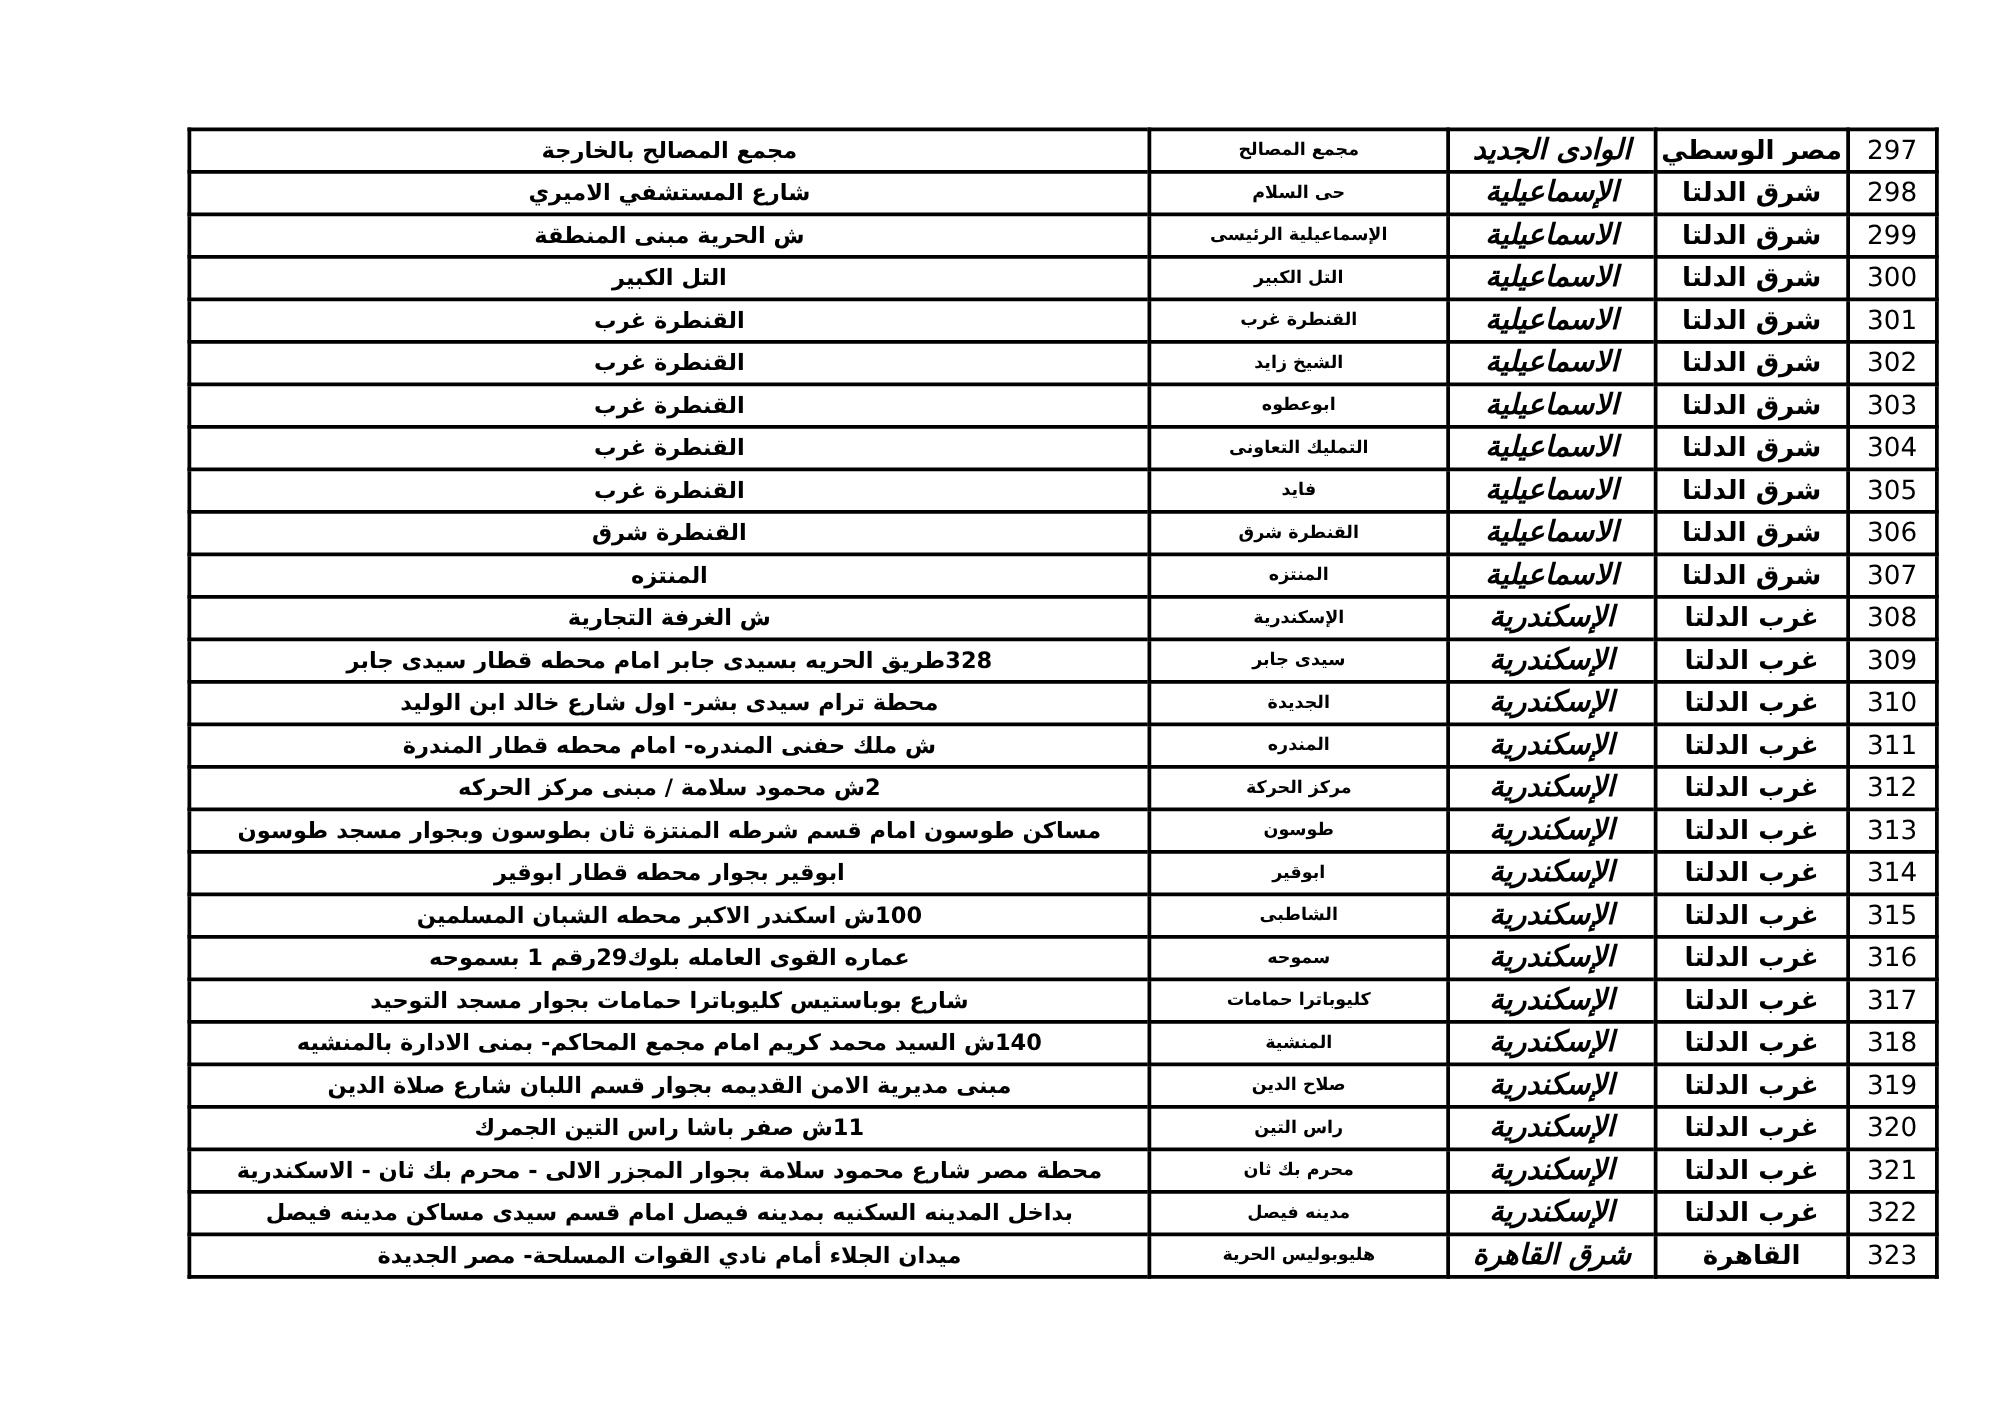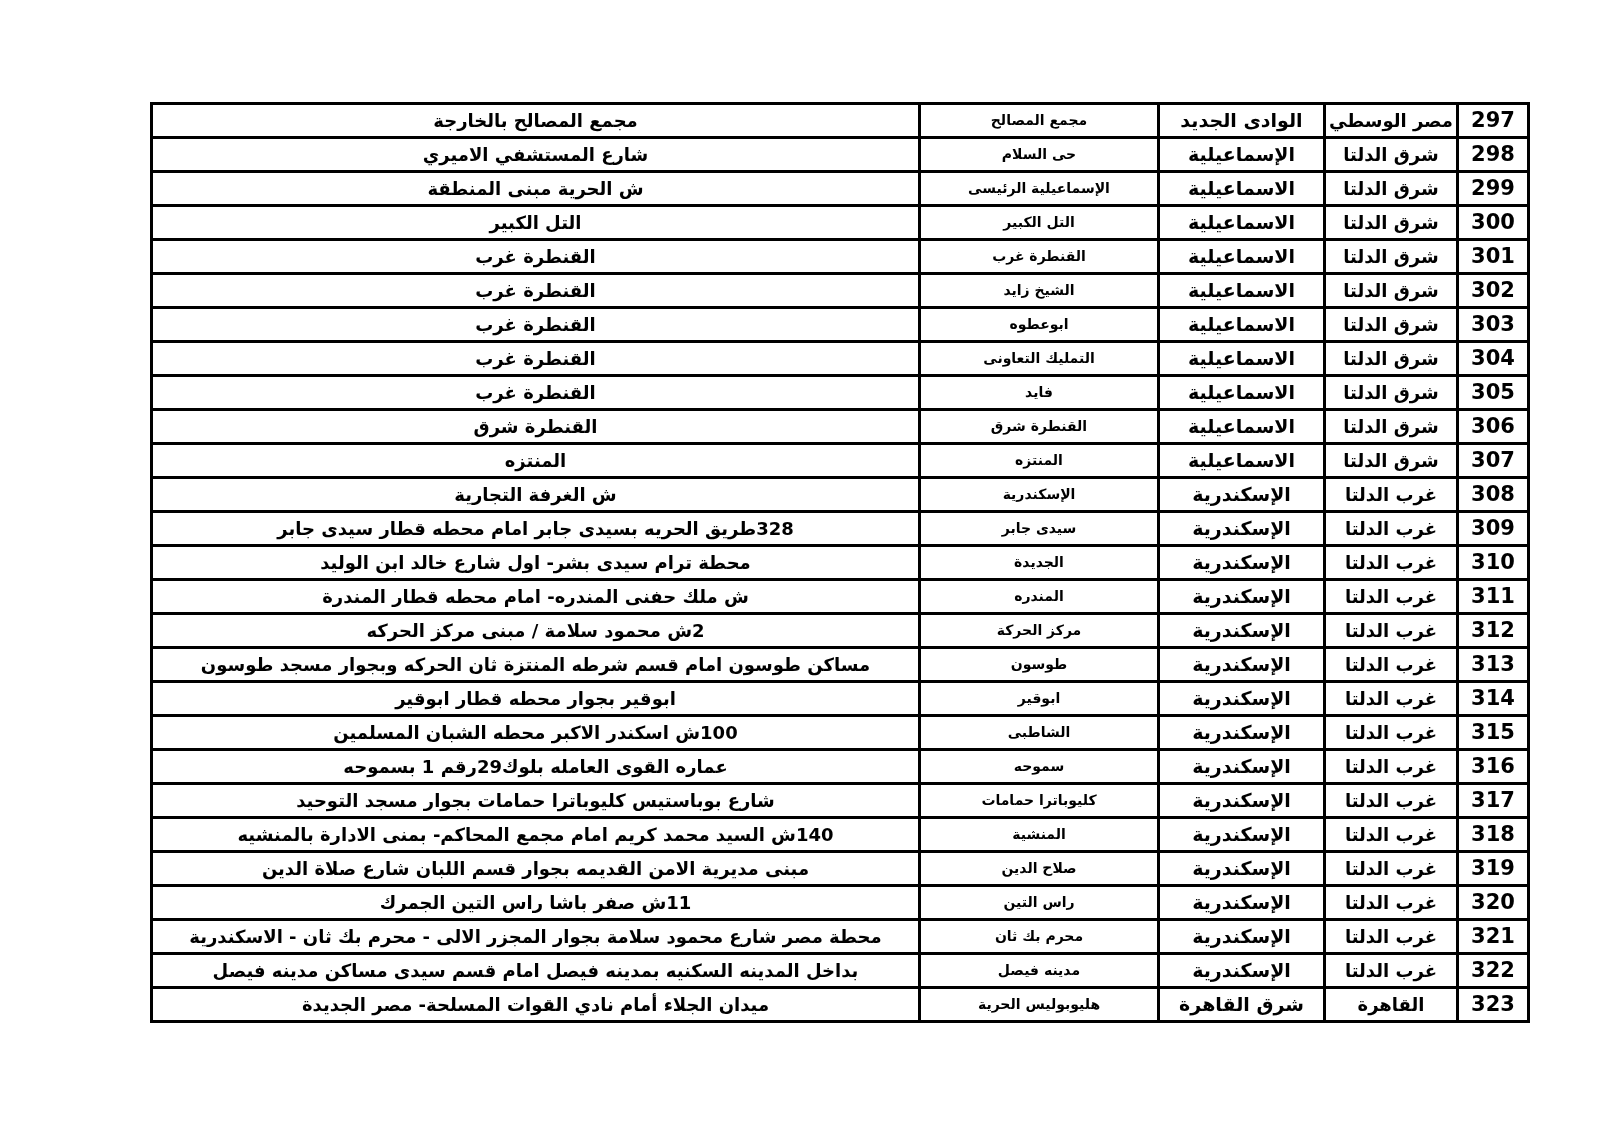--- a/index.html
+++ b/index.html
@@ -28,30 +28,31 @@
     text-align: center;
     vertical-align: middle;
     white-space: nowrap;
     overflow: hidden;
     padding: 0 3px;
     font-weight: bold;
     font-size: 19px;
     line-height: 31px;
   }
   .branches-table td.num {
-    font-weight: bold;
+    font-weight: normal;
     font-size: 21px;
     direction: ltr;
     font-family: "DejaVu Sans", "Liberation Sans", sans-serif;
   }
   .branches-table td.region {
-    font-size: 18px;
+    font-size: 21px;
   }
   .branches-table td.governorate {
-    font-size: 19px;
+    font-size: 23px;
+    font-style: italic;
   }
   .branches-table td.branch {
     font-size: 14px;
   }
   .branches-table td.address {
     font-size: 18px;
     text-align: center;
   }
 </style>
 </head>
@@ -176,21 +177,21 @@
     <td class="region">غرب الدلتا</td>
     <td class="governorate">الإسكندرية</td>
     <td class="branch">مركز الحركة</td>
     <td class="address">2ش محمود سلامة / مبنى مركز الحركه</td>
   </tr>
       <tr>
     <td class="num">313</td>
     <td class="region">غرب الدلتا</td>
     <td class="governorate">الإسكندرية</td>
     <td class="branch">طوسون</td>
-    <td class="address">مساكن طوسون امام قسم شرطه المنتزة ثان الحركه وبجوار مسجد طوسون</td>
+    <td class="address">مساكن طوسون امام قسم شرطه المنتزة ثان بطوسون وبجوار مسجد طوسون</td>
   </tr>
       <tr>
     <td class="num">314</td>
     <td class="region">غرب الدلتا</td>
     <td class="governorate">الإسكندرية</td>
     <td class="branch">ابوقير</td>
     <td class="address">ابوقير بجوار محطه قطار ابوقير</td>
   </tr>
       <tr>
     <td class="num">315</td>

